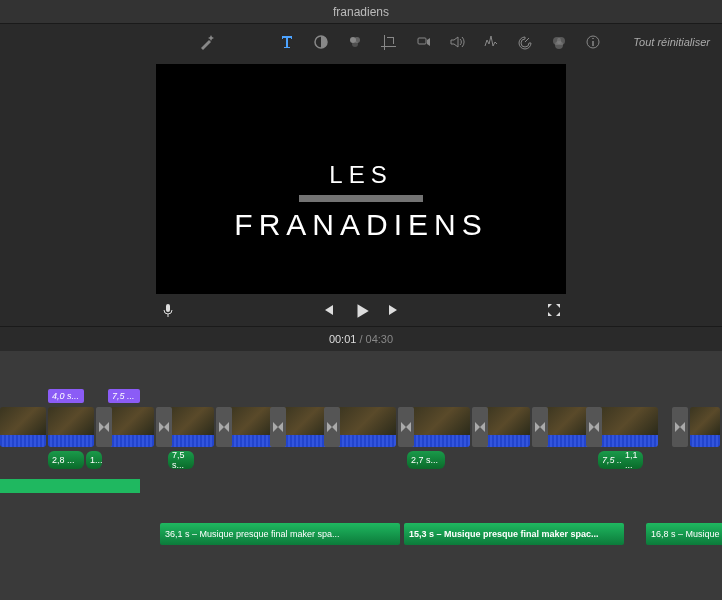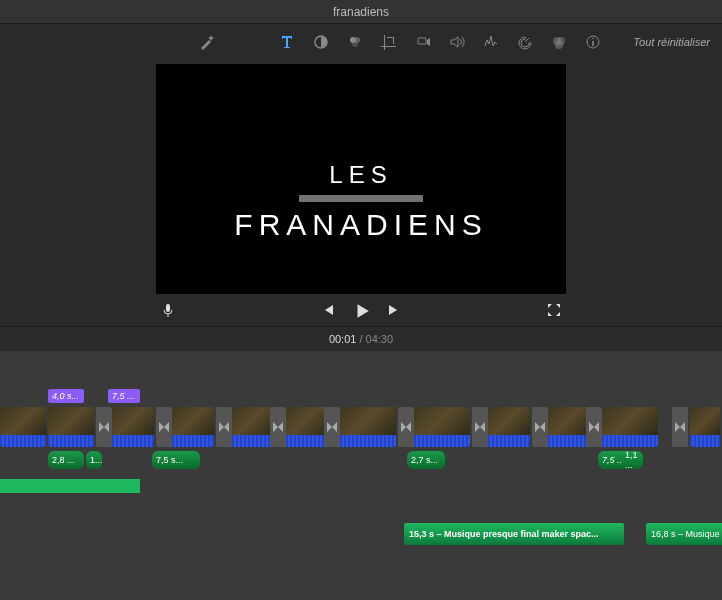--- a/index.html
+++ b/index.html
@@ -325,23 +325,24 @@
       </div>
       <div class="trans" style="left: 672px; top: 0px;">
         <svg viewBox="0 0 10 10">
           <path d="M0 0v10l5-5zM10 0v10L5 5z"></path>
         </svg>
       </div>
     </div>
   <div class="track" id="audio-track" style="top:100px;height:20px">
       <div class="clip audio-green" style="left: 48px; width: 36px;">2,8 ...</div>
       <div class="clip audio-green" style="left: 86px; width: 16px;">1...</div>
-      <div class="clip audio-green" style="left: 152px; width: 48px; text-align: center;">7,5 s...</div>
+      <div class="clip audio-green" style="left: 168px; width: 26px;">7,5 s...</div>
       <div class="clip audio-green" style="left: 407px; width: 38px;">2,7 s...</div>
       <div class="clip audio-green" style="left: 598px; width: 36px; font-style: italic;">7,5 ...</div>
       <div class="clip audio-green" style="left: 602px; width: 22px; margin-left: 19px;">1,1 ...</div>
     </div>
   <div style="position:absolute;top:128px;left:0;width:140px;height:14px;background:#1fb860"></div>
   <div class="track" id="music-track" style="top:172px;height:24px">
+      <div class="clip music" style="left: 160px; width: 240px;">36,1 s – Musique presque final maker spa...</div>
       <div class="clip music" style="left: 404px; width: 220px; font-weight: bold;">15,3 s – Musique presque final maker spac...</div>
       <div class="clip music" style="left: 646px; width: 180px;">16,8 s – Musique presque final maker space  - 31_03_201...</div>
     </div>
 </div>
 
 </body></html>

